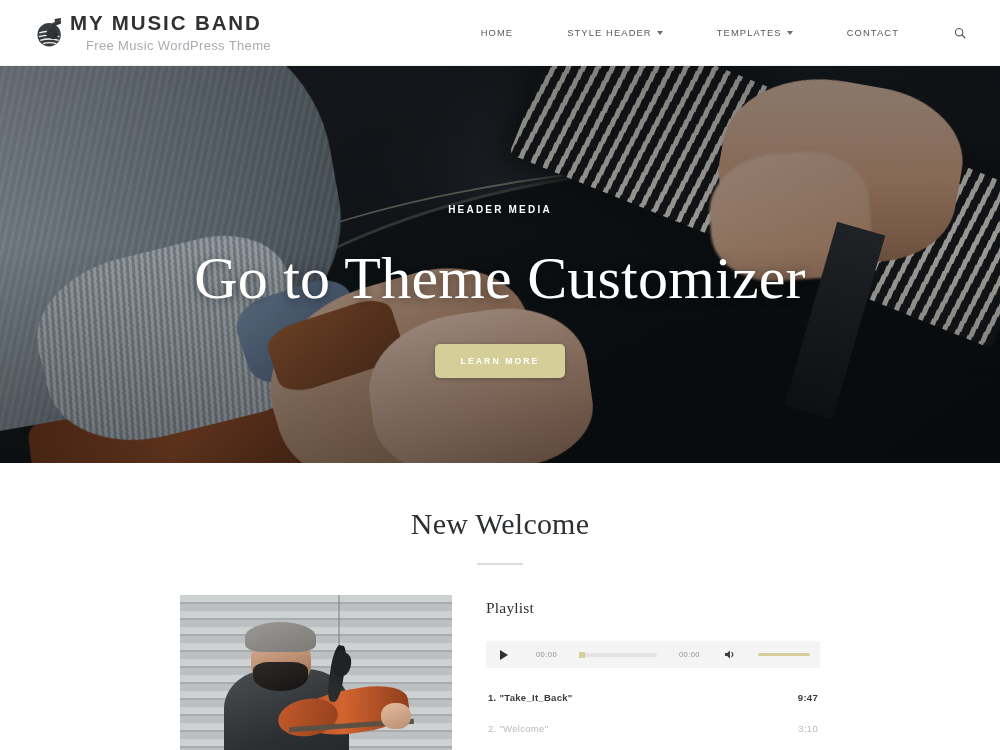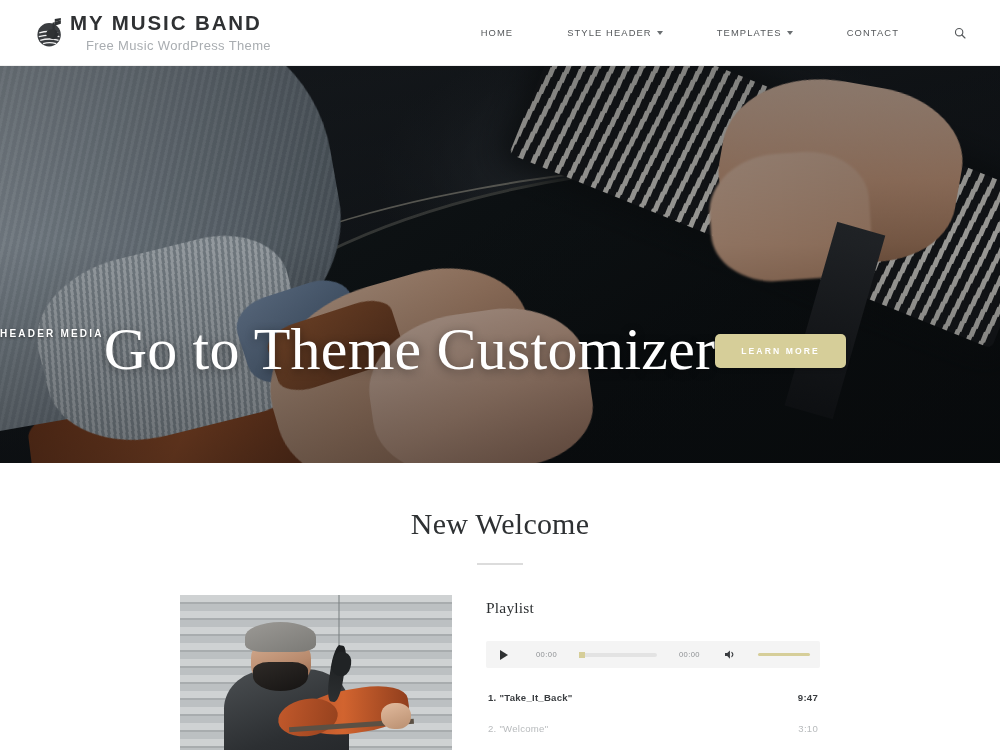--- a/index.html
+++ b/index.html
@@ -142,21 +142,21 @@
     position:absolute; left:60%; top:18%; width:13%; height:20%;
     border-radius:50%;
     background:radial-gradient(circle,#3a4048 0%, #23282e 60%, rgba(20,24,28,0) 100%);
     filter:blur(2px);
   }
   .hero-veil{
     position:absolute; inset:0;
     background:linear-gradient(180deg, rgba(8,10,12,.42) 0%, rgba(8,10,12,.30) 45%, rgba(8,10,12,.50) 100%);
   }
   .hero-inner{
-    position:absolute; inset:0; display:flex; 
+    position:absolute; inset:0; display:flex; flex-direction:column;
     align-items:center; justify-content:flex-start; padding-top:138px;
     text-align:center;
   }
   .hero-eyebrow{
     font-size:10px; letter-spacing:2.2px; color:#ffffff; font-weight:700;
     text-shadow:0 1px 3px rgba(0,0,0,.55);
   }
   .hero-title{
     margin-top:32px;
     font-family:"Liberation Serif", serif; font-weight:400;

